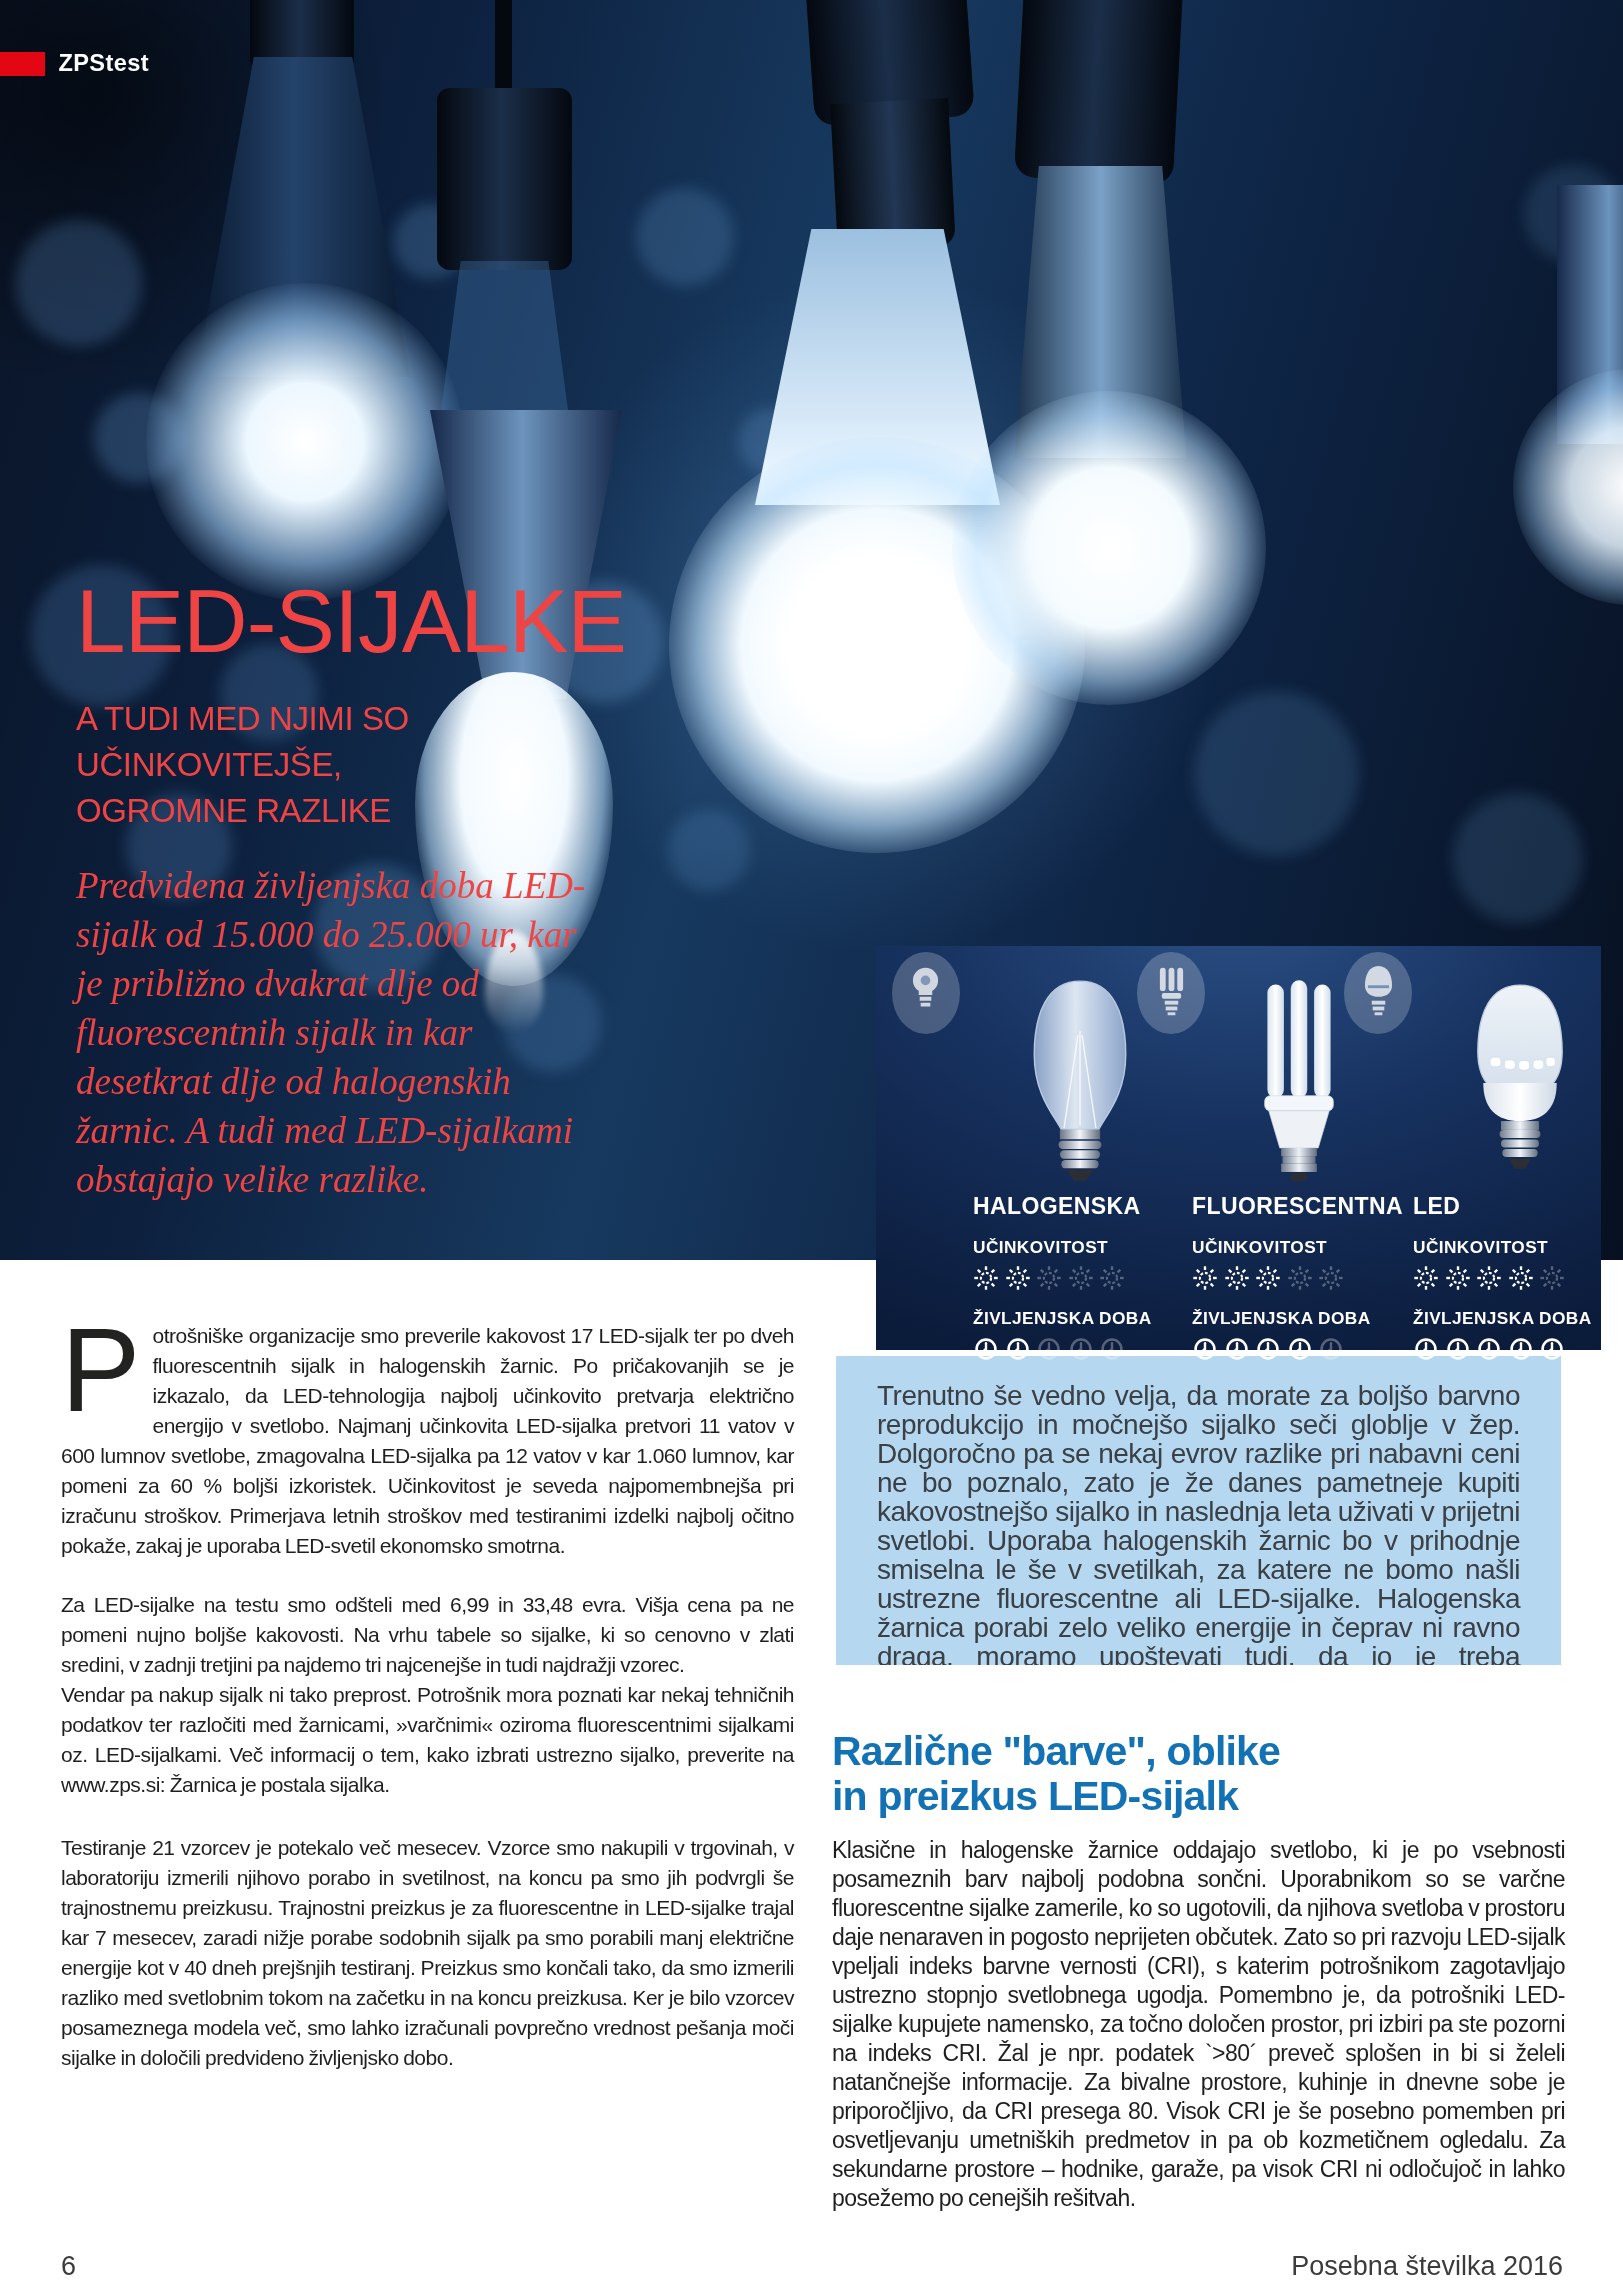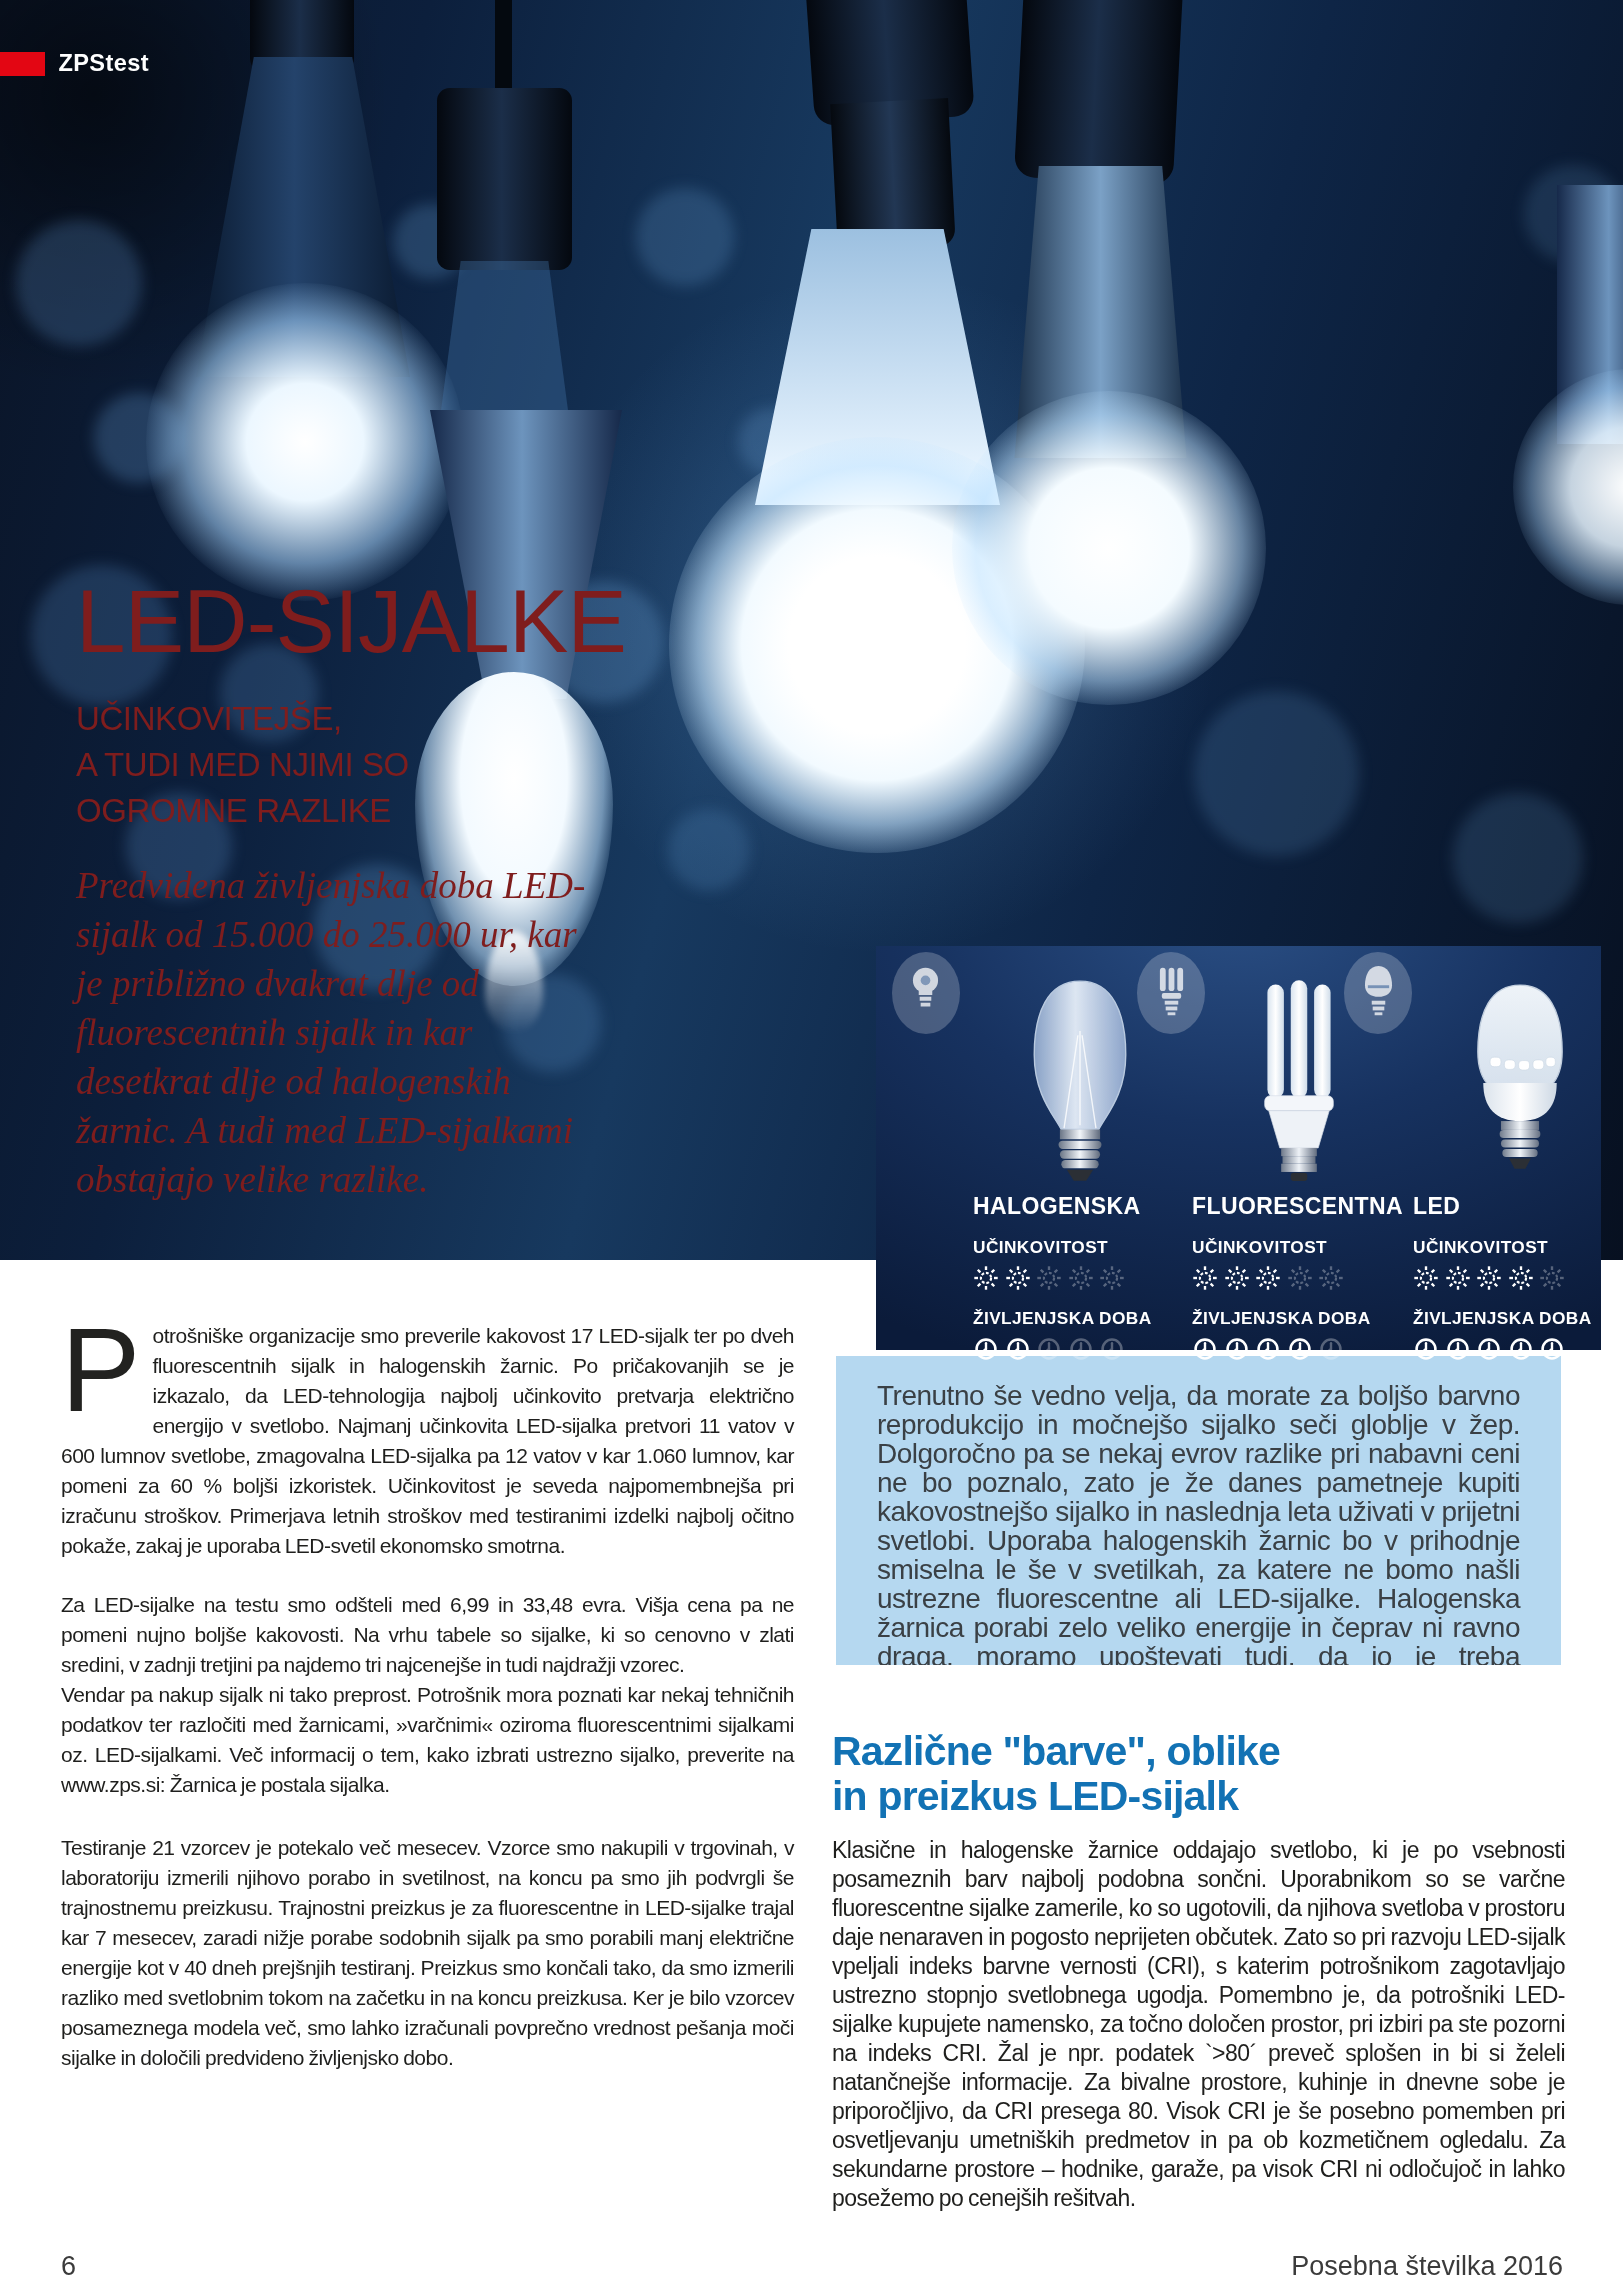--- a/index.html
+++ b/index.html
@@ -57,21 +57,21 @@
            background:linear-gradient(90deg,#16294a 0%,#6d94bd 55%,#16294a 100%);}
   .b5-glow{left:1513px;top:369px;width:236px;height:236px;
            background:radial-gradient(circle,#ffffff 0%,rgba(230,244,255,0.85) 36%,rgba(170,215,255,0.4) 60%,rgba(150,200,250,0) 74%);}
 
   
   .masthead{position:absolute;left:0;top:50px;display:flex;align-items:center;z-index:6;}
   .brand-block{width:45px;height:24px;background:#e30613;}
   .brand-text{margin-left:13.4px;color:#ffffff;font-size:23.6px;font-weight:bold;letter-spacing:0.4px;text-align:right;}
 
   
-  .hero-text{position:absolute;left:76px;top:577px;z-index:5;color:#7f1d1d;}
+  .hero-text{position:absolute;left:76px;top:577px;z-index:5;color:#ef4444;}
   .hero-title{font-size:89px;font-weight:300;letter-spacing:-0.8px;line-height:1.0;}
   .hero-sub{margin-top:30px;font-size:33px;line-height:46px;letter-spacing:-0.4px;font-weight:400;}
   .hero-lead{margin-top:27px;width:510px;font-family:"Liberation Serif", serif;font-style:italic;
              font-size:37px;line-height:49px;}
 
   
   .compare{position:absolute;left:876px;top:946px;width:725px;height:404px;z-index:7;
            background:radial-gradient(ellipse 707px 487px at 50% -47px,#2b5086 0%,#173260 46%,#0b1b3a 100%);}
   .ghost{position:absolute;top:6.3px;width:68px;height:82px;border-radius:50%;
          background:rgba(255,255,255,0.22);display:flex;align-items:center;justify-content:center;}
@@ -161,22 +161,22 @@
   </div>
 
   <div class="masthead">
     <div class="brand-block"></div>
     <div class="brand-text">ZPStest</div>
   </div>
 
   <div class="hero-text">
     <div class="hero-title">LED-SIJALKE</div>
     <div class="hero-sub">
+      <div>A TUDI MED NJIMI SO</div>
       <div>UČINKOVITEJŠE,</div>
-      <div>A TUDI MED NJIMI SO</div>
       <div>OGROMNE RAZLIKE</div>
     </div>
     <div class="hero-lead">Predvidena življenjska doba LED-sijalk od 15.000 do 25.000 ur, kar je približno dvakrat dlje od fluorescentnih sijalk in kar desetkrat dlje od halogenskih žarnic. A tudi med LED-sijalkami obstajajo velike razlike.</div>
   </div>
 
   <div class="compare">
     <div class="ghost g1">
       <svg viewBox="0 0 40 60" fill="#ffffff">
           <circle cx="20" cy="17" r="13"></circle>
           <path d="M13 28 h14 v4 h-14z M14 34 h12 v4 h-12z M15 40 h10 v4 h-10z"></path>

